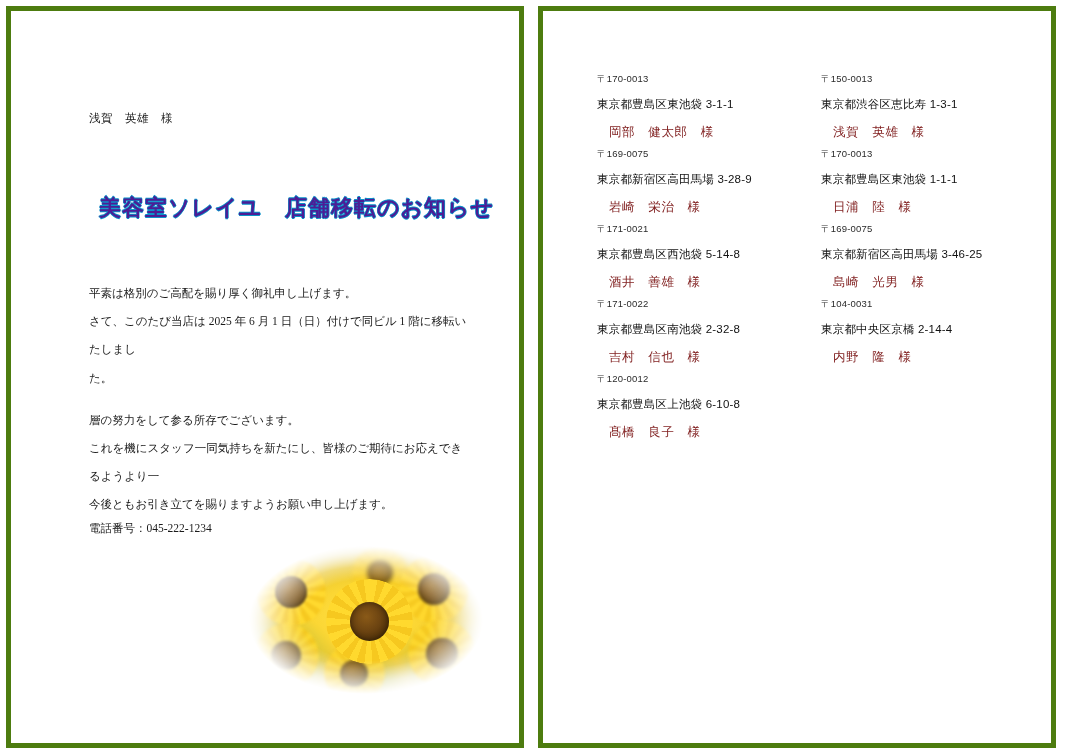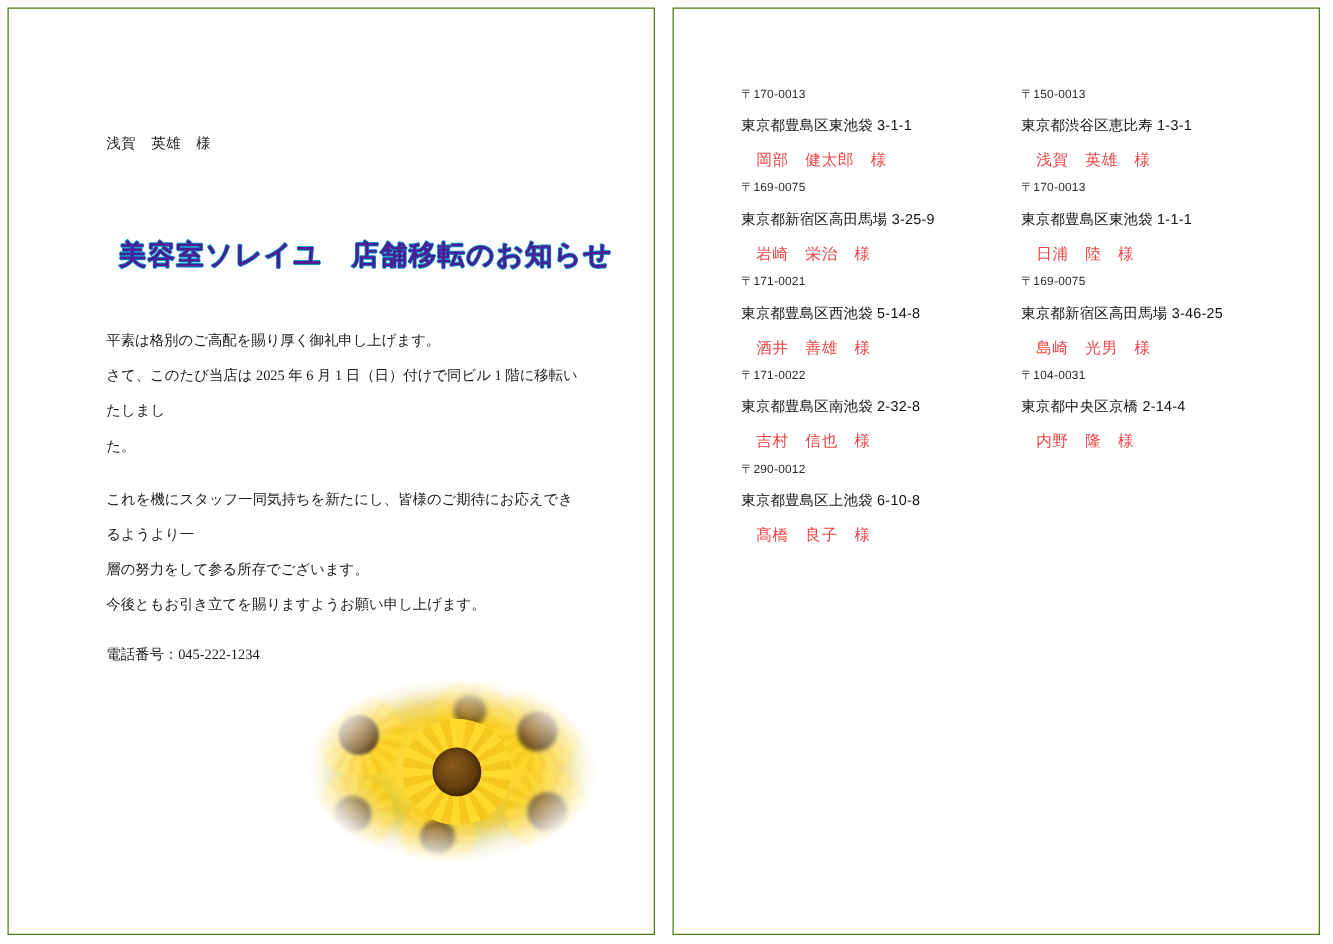--- a/index.html
+++ b/index.html
@@ -20,21 +20,21 @@
     display: flex;
     gap: 14px;
     padding: 6px 6px 0 6px;
     box-sizing: border-box;
     background: #ffffff;
   }
 
   
   .sheet {
     background: #ffffff;
-    border: 1px solid #4d7c0f;
+    border: 5px solid #4d7c0f;
     box-sizing: border-box;
     position: relative;
     overflow: hidden;
   }
   .sheet-left {
     width: 518px;
     height: 742px;
   }
   .sheet-right {
     width: 518px;
@@ -67,21 +67,21 @@
     white-space: pre;
     text-shadow:
       -0.6px 0 #0b93c9,
       0 -0.6px #0b93c9,
       0.6px 0 #0b93c9,
       0 0.6px #0b93c9;
   }
   .body-block {
     position: absolute;
     left: 78px;
-    top: 252px;
+    top: 268px;
     width: 380px;
     font-size: 11.5px;
     color: #1a1a1a;
     line-height: 2.45;
   }
   .body-line {
     white-space: pre-wrap;
   }
   .body-gap {
     height: 14px;
@@ -189,21 +189,21 @@
   }
   .label-addr {
     font-size: 11.5px;
     color: #111111;
     letter-spacing: 0.2px;
     margin-bottom: 12px;
     white-space: pre;
   }
   .label-name {
     font-size: 12.5px;
-    color: #ef4444;
+    color: #7f1d1d;
     letter-spacing: 0.6px;
     padding-left: 12px;
     white-space: pre;
   }
 </style>
 </head>
 <body>
 
 <div class="workspace">
 
@@ -212,22 +212,22 @@
 
       <div class="addressee">浅賀　英雄　様</div>
 
       <div class="letter-title">美容室ソレイユ　店舗移転のお知らせ</div>
 
       <div class="body-block">
         <div class="body-line">平素は格別のご高配を賜り厚く御礼申し上げます。</div>
         <div class="body-line">さて、このたび当店は 2025 年 6 月 1 日（日）付けで同ビル 1 階に移転いたしまし</div>
         <div class="body-line">た。</div>
         <div class="body-gap"></div>
+        <div class="body-line">層の努力をして参る所存でございます。</div>
         <div class="body-line">これを機にスタッフ一同気持ちを新たにし、皆様のご期待にお応えできるようより一</div>
-        <div class="body-line">層の努力をして参る所存でございます。</div>
         <div class="body-line">今後ともお引き立てを賜りますようお願い申し上げます。</div>
       </div>
 
       <div class="contact-block">
         <div class="contact-line">電話番号：045-222-1234</div>
       </div>
 
       <div class="sunflower-img">
         <div class="sf-leafbg"></div>
         <div class="sf sf-f">
@@ -273,21 +273,21 @@
       </div>
 
       <div class="label-cell">
         <div class="label-zip">〒150-0013</div>
         <div class="label-addr">東京都渋谷区恵比寿 1-3-1</div>
         <div class="label-name">浅賀　英雄　様</div>
       </div>
 
       <div class="label-cell">
         <div class="label-zip">〒169-0075</div>
-        <div class="label-addr">東京都新宿区高田馬場 3-25-9</div>
+        <div class="label-addr">東京都新宿区高田馬場 3-28-9</div>
         <div class="label-name">岩崎　栄治　様</div>
       </div>
 
       <div class="label-cell">
         <div class="label-zip">〒170-0013</div>
         <div class="label-addr">東京都豊島区東池袋 1-1-1</div>
         <div class="label-name">日浦　陸　様</div>
       </div>
 
       <div class="label-cell">
@@ -311,21 +311,21 @@
 
       <div class="label-cell">
         <div class="label-zip">〒104-0031</div>
         <div class="label-addr">東京都中央区京橋 2-14-4</div>
         <div class="label-name">内野　隆　様</div>
       </div>
 
 
 
       <div class="label-cell">
-        <div class="label-zip">〒290-0012</div>
+        <div class="label-zip">〒120-0012</div>
         <div class="label-addr">東京都豊島区上池袋 6-10-8</div>
         <div class="label-name">髙橋　良子　様</div>
       </div>
 
     </div>
   </div>
 
 </div>
 
 </body></html>

